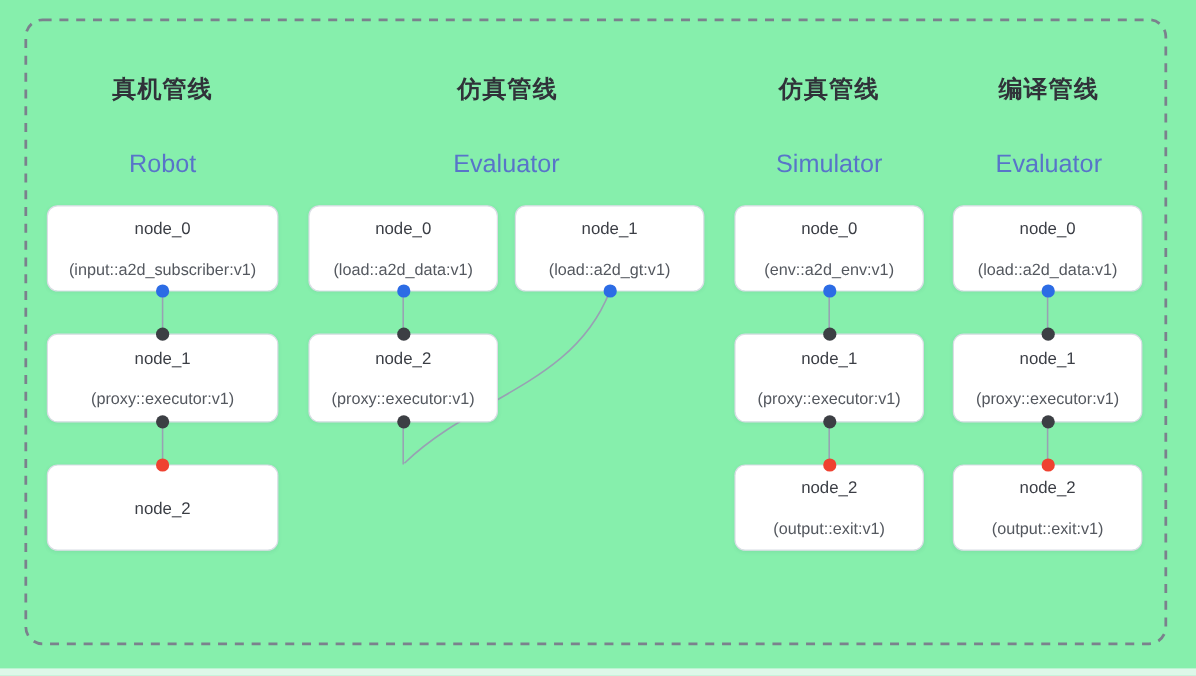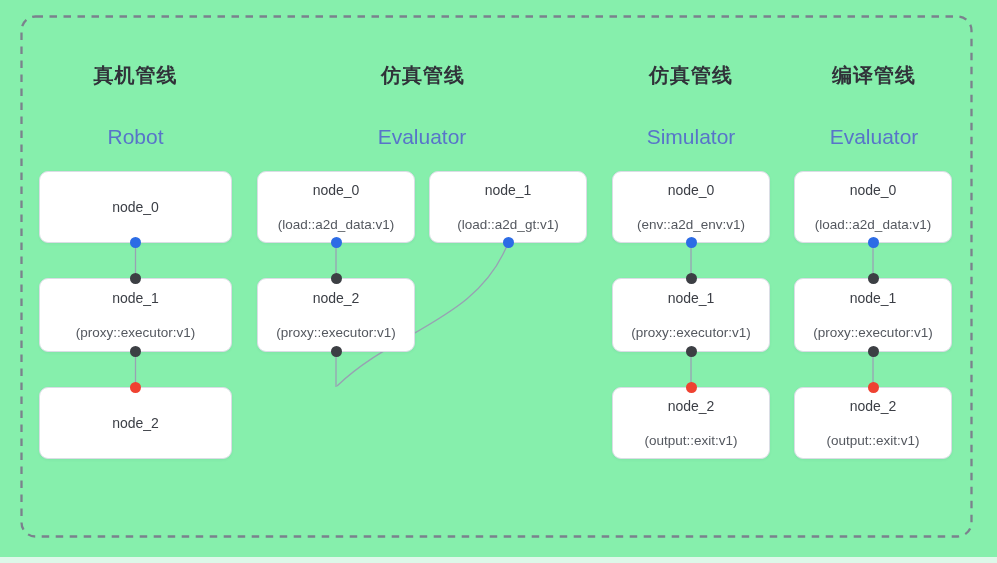--- a/index.html
+++ b/index.html
@@ -70,20 +70,21 @@
   <div class="col-title-zh" style="left:691px;top:62px">仿真管线</div>
   <div class="col-title-zh" style="left:874px;top:62px">编译管线</div>
 
   <div class="col-title-en" style="left:135.5px;top:124px">Robot</div>
   <div class="col-title-en" style="left:422px;top:124px">Evaluator</div>
   <div class="col-title-en" style="left:691px;top:124px">Simulator</div>
   <div class="col-title-en" style="left:874px;top:124px">Evaluator</div>
 
   <div class="node" style="left:39px;top:171px;width:193px;height:72px">
     <div class="node-title">node_0</div>
+    <div class="node-detail">(input::a2d_subscriber:v1)</div>
     <span class="port port-bottom" style="background-color: rgb(44, 108, 229);"></span>
   </div>
   <div class="node" style="left:39px;top:278px;width:193px;height:74px">
     <div class="node-title">node_1</div>
     <div class="node-detail">(proxy::executor:v1)</div>
     <span class="port port-top" style="background-color: rgb(60, 63, 68);"></span>
     <span class="port port-bottom" style="background-color: rgb(60, 63, 68);"></span>
   </div>
   <div class="node" style="left:39px;top:387px;width:193px;height:72px">
     <div class="node-title">node_2</div>

